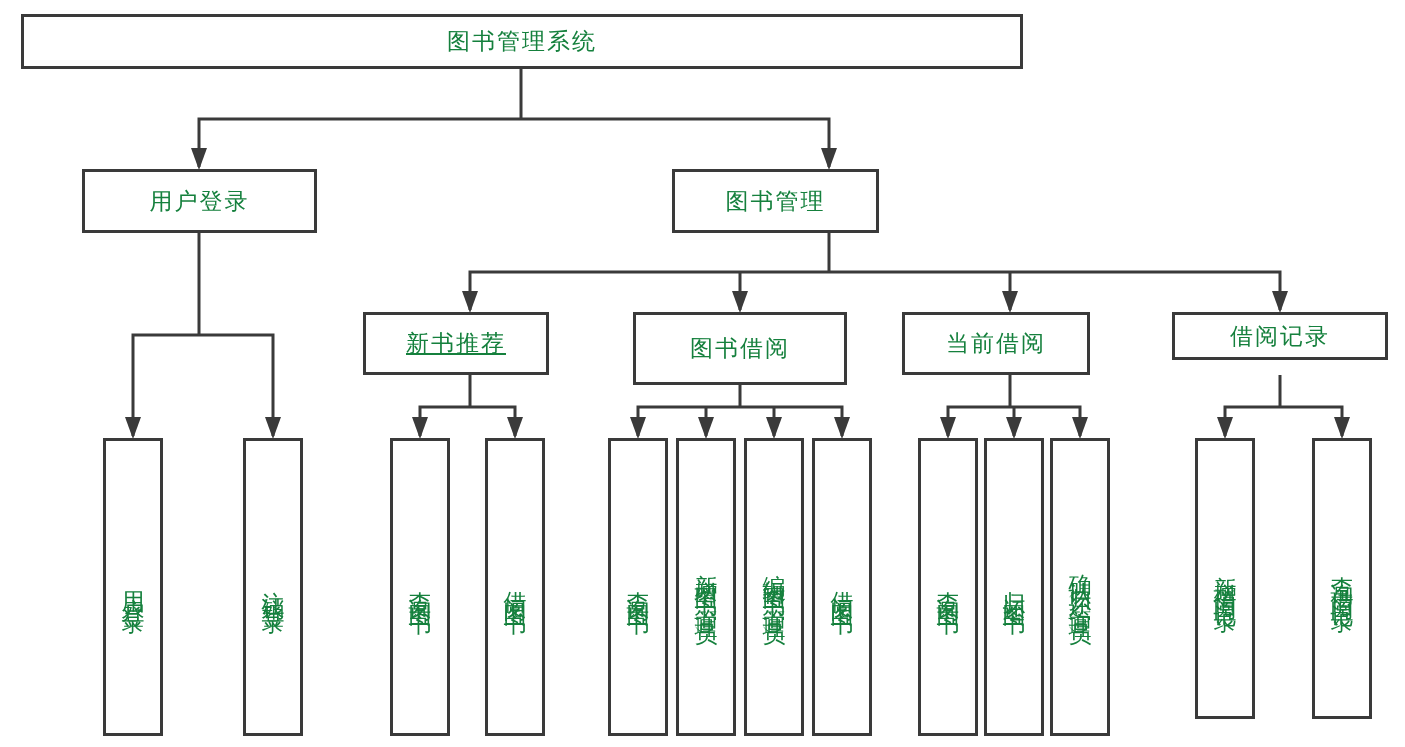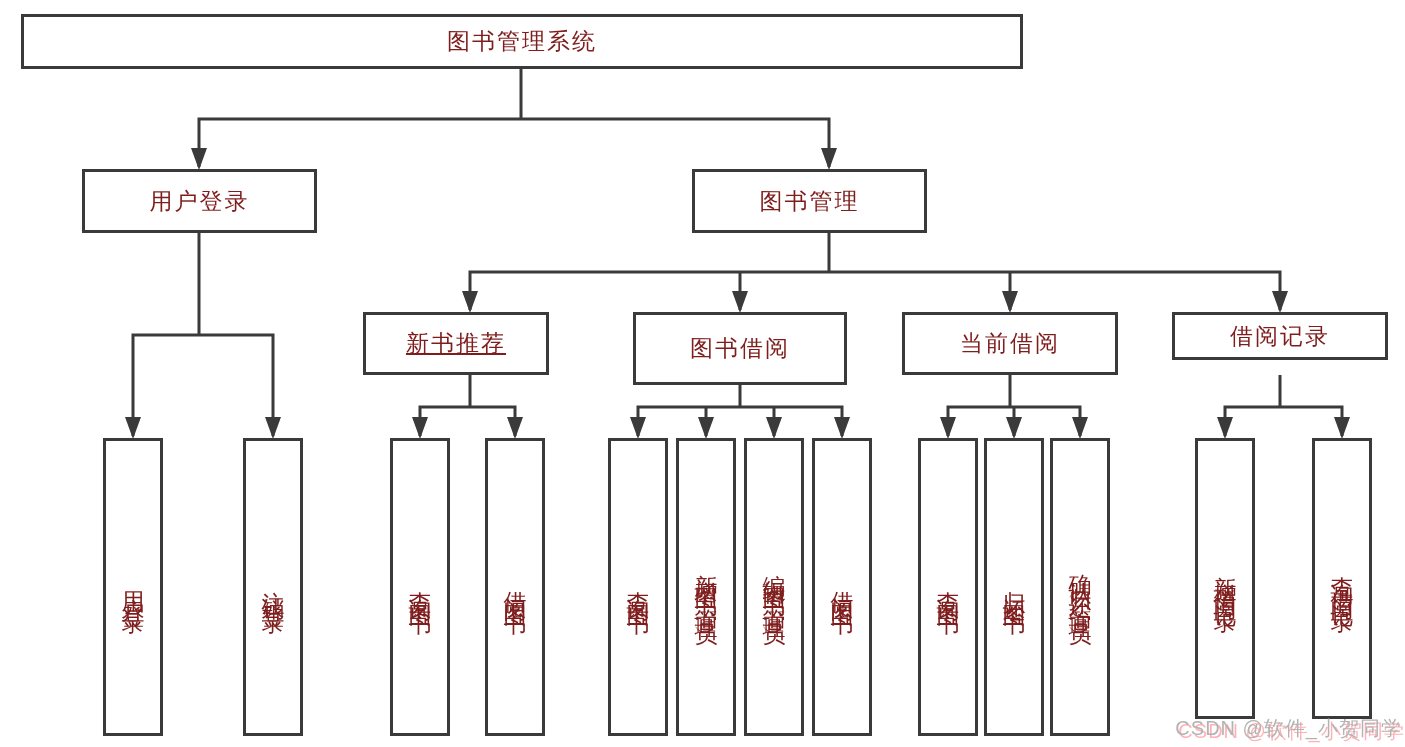--- a/index.html
+++ b/index.html
@@ -17,21 +17,21 @@
     width: 1405px; height: 747px;
   }
   .node {
     position: absolute;
     box-sizing: border-box;
     border: 3px solid #3a3a3a;
     background: #ffffff;
     display: flex;
     align-items: center;
     justify-content: center;
-    color: #7f1d1d;
+    color: #15803d;
     font-size: 23px;
     letter-spacing: 2px;
     white-space: nowrap;
   }
   .node.leaf {
     writing-mode: vertical-rl;
     text-orientation: mixed;
     letter-spacing: 7px;
     line-height: 1;
     font-size: 23px;
@@ -87,40 +87,39 @@
       <polygon points="1006,417 1022,417 1014,439"></polygon>
       <polygon points="1072,417 1088,417 1080,439"></polygon>
       <polygon points="1217,417 1233,417 1225,439"></polygon>
       <polygon points="1334,417 1350,417 1342,439"></polygon>
     </g>
   </svg>
 
   <div class="node" style="left:21px; top:14px; width:1002px; height:55px;">图书管理系统</div>
 
   <div class="node" style="left:82px; top:169px; width:235px; height:64px;">用户登录</div>
-  <div class="node" style="left:692px; top:169px; width:235px; height:64px;">图书管理</div>
+  <div class="node" style="left:672px; top:169px; width:207px; height:64px;">图书管理</div>
 
   <div class="node" style="left:363px; top:312px; width:186px; height:63px;text-decoration:underline;">新书推荐</div>
   <div class="node" style="left:633px; top:312px; width:214px; height:73px;">图书借阅</div>
-  <div class="node" style="left:902px; top:312px; width:216px; height:63px;">当前借阅</div>
+  <div class="node" style="left:902px; top:312px; width:188px; height:63px;">当前借阅</div>
   <div class="node" style="left:1172px; top:312px; width:216px; height:48px;">借阅记录</div>
 
   <div class="node leaf" style="left:103px; top:438px; width:60px; height:298px;">用户登录</div>
   <div class="node leaf" style="left:243px; top:438px; width:60px; height:298px;">注销登录</div>
 
   <div class="node leaf" style="left:390px; top:438px; width:60px; height:298px;">查询图书</div>
   <div class="node leaf" style="left:485px; top:438px; width:60px; height:298px;">借阅图书</div>
 
   <div class="node leaf" style="left:608px; top:438px; width:60px; height:298px;">查询图书</div>
   <div class="node leaf" style="left:676px; top:438px; width:60px; height:298px;">新增图书（管理员）</div>
   <div class="node leaf" style="left:744px; top:438px; width:60px; height:298px;">编辑图书（管理员）</div>
   <div class="node leaf" style="left:812px; top:438px; width:60px; height:298px;">借阅图书</div>
 
   <div class="node leaf" style="left:918px; top:438px; width:60px; height:298px;">查询图书</div>
   <div class="node leaf" style="left:984px; top:438px; width:60px; height:298px;">归还图书</div>
   <div class="node leaf" style="left:1050px; top:438px; width:60px; height:298px;">确认归还（管理员）</div>
 
   <div class="node leaf" style="left:1195px; top:438px; width:60px; height:281px;">新增借阅记录</div>
   <div class="node leaf" style="left:1312px; top:438px; width:60px; height:281px;">查询借阅记录</div>
 
-  <div class="watermark">CSDN @软件_小贺同学</div>
 
 </div>
 
 </body></html>

